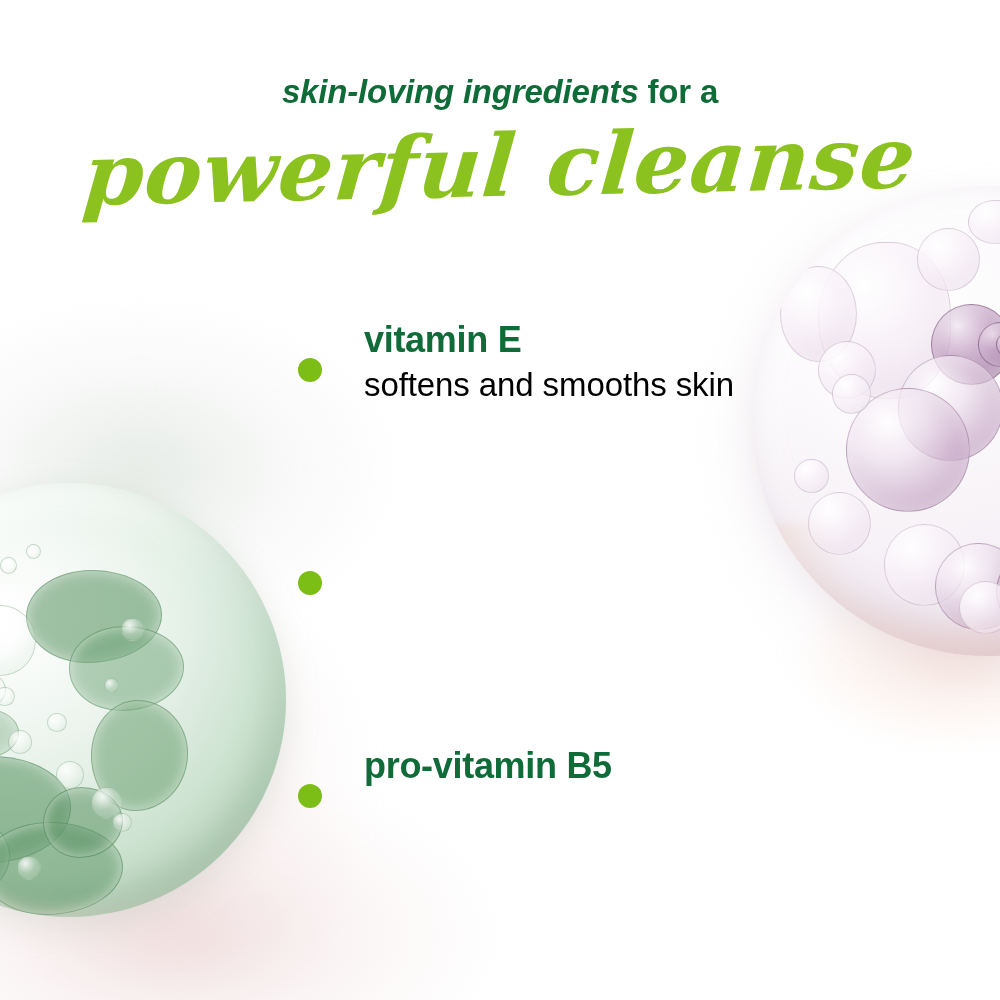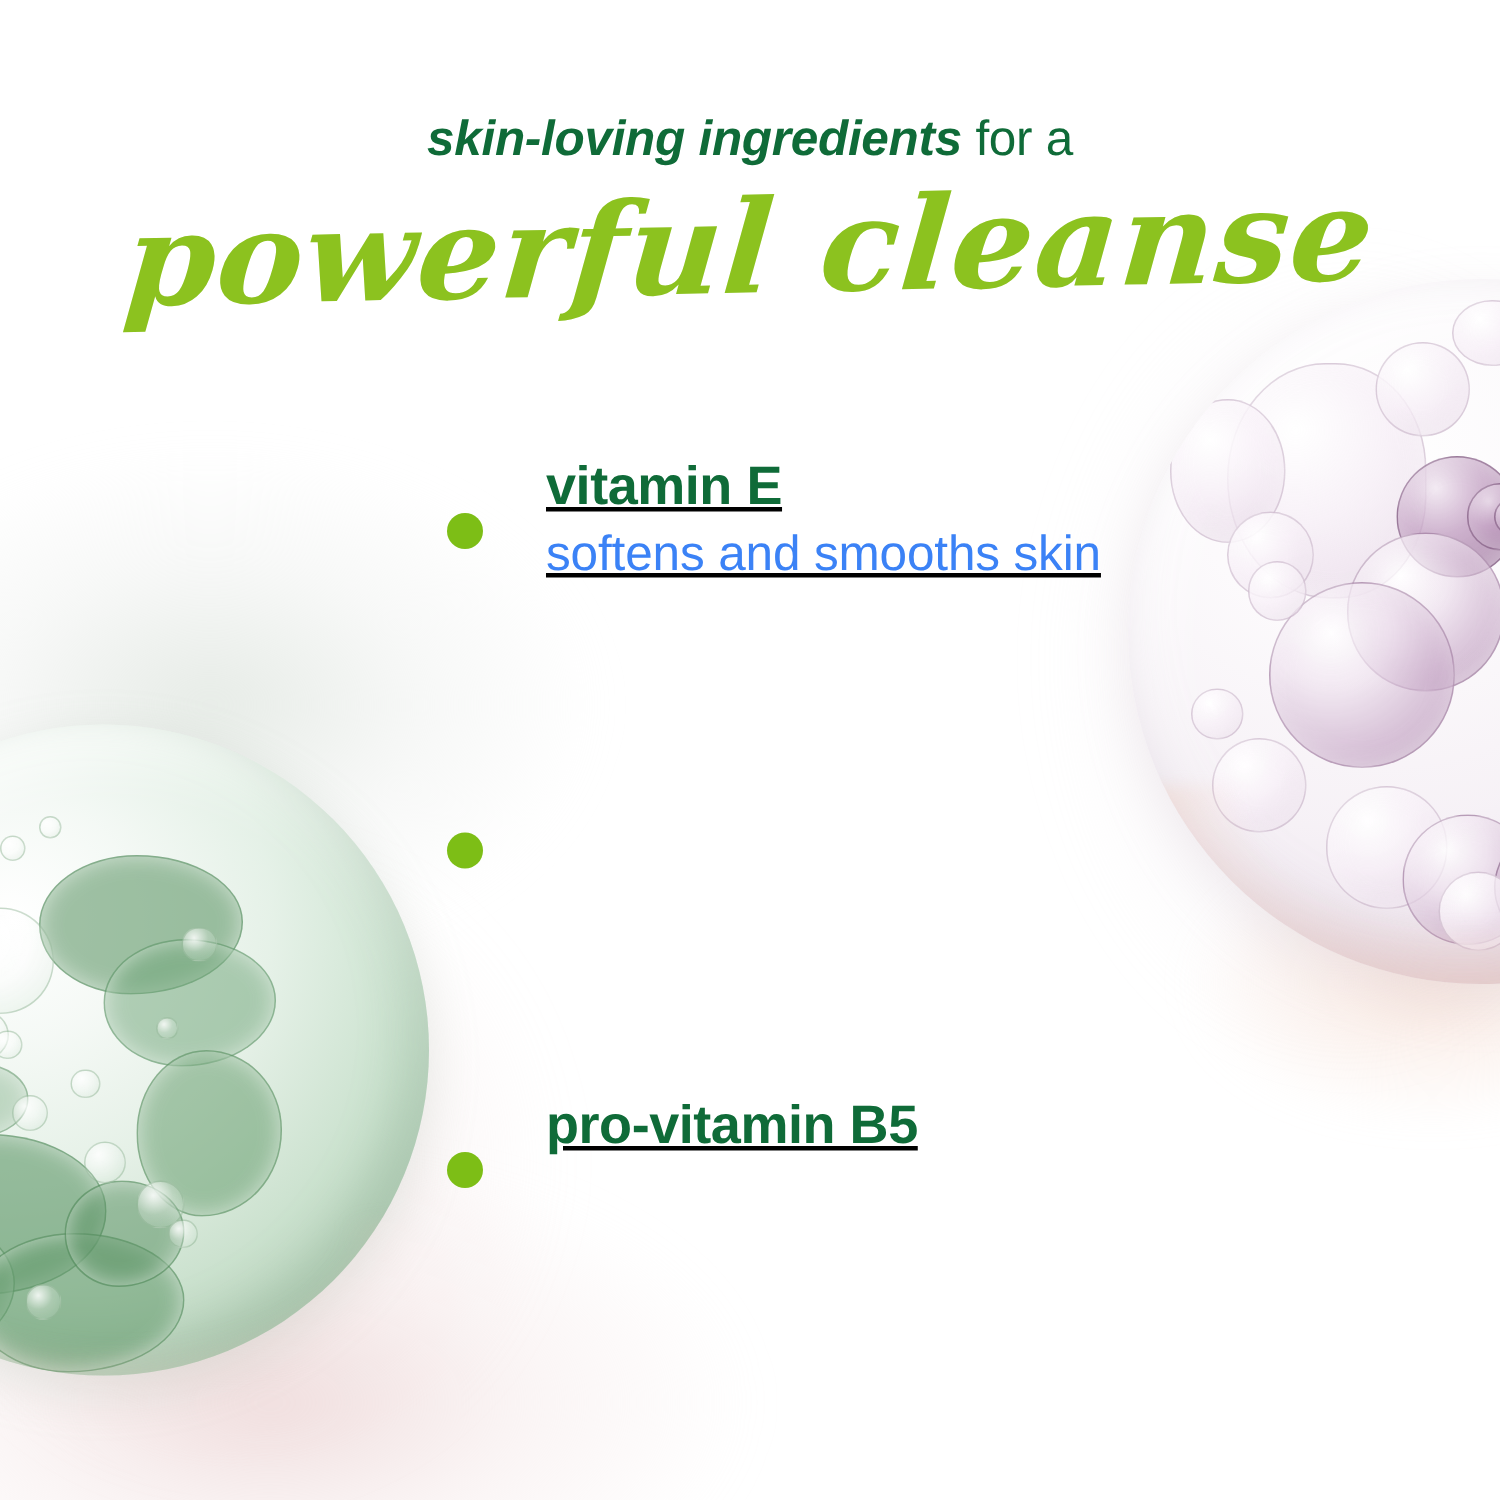--- a/index.html
+++ b/index.html
@@ -186,42 +186,41 @@
     line-height: 40px;
     letter-spacing: -0.2px;
     color: #0F6B38;
     white-space: nowrap;
   }
   #headline-strong {
     font-weight: 700;
     font-style: italic;
   }
   #headline-rest {
-    font-weight: 400;
+    font-weight: 700;
   }
   #headline-script {
     margin-top: 6px;
     font-family: "DejaVu Serif", serif;
     font-style: italic;
     font-weight: 700;
     font-size: 86px;
     line-height: 96px;
     color: #8CC21F;
     letter-spacing: 1px;
     transform: skewX(-6deg) rotate(-1.2deg);
     white-space: nowrap;
   }
 
   
   #ingredient-list {
     position: absolute;
-    left: 298px; top: 302px;
+    left: 298px; top: 318px;
     width: 520px;
     z-index: 8;
-    text-decoration: underline;
   }
   .ingredient-row {
     position: relative;
     min-height: 108px;
     margin-bottom: 105px;
   }
   .ingredient-row:last-child { margin-bottom: 0; margin-top: 35px; }
   .bullet-dot {
     position: absolute;
     left: 0; top: 40px;
@@ -236,21 +235,21 @@
     font-weight: 700;
     color: #0F6B38;
     letter-spacing: -0.3px;
     white-space: nowrap;
   }
   .ingredient-desc {
     margin-top: 2px;
     font-size: 33px;
     line-height: 42px;
     font-weight: 400;
-    color: #3b82f6;
+    color: #000000;
     letter-spacing: -0.1px;
     white-space: nowrap;
   }
 </style>
 </head>
 <body>
 
 <div id="stage">
 
   <div class="halo" id="halo-green-top"></div>

